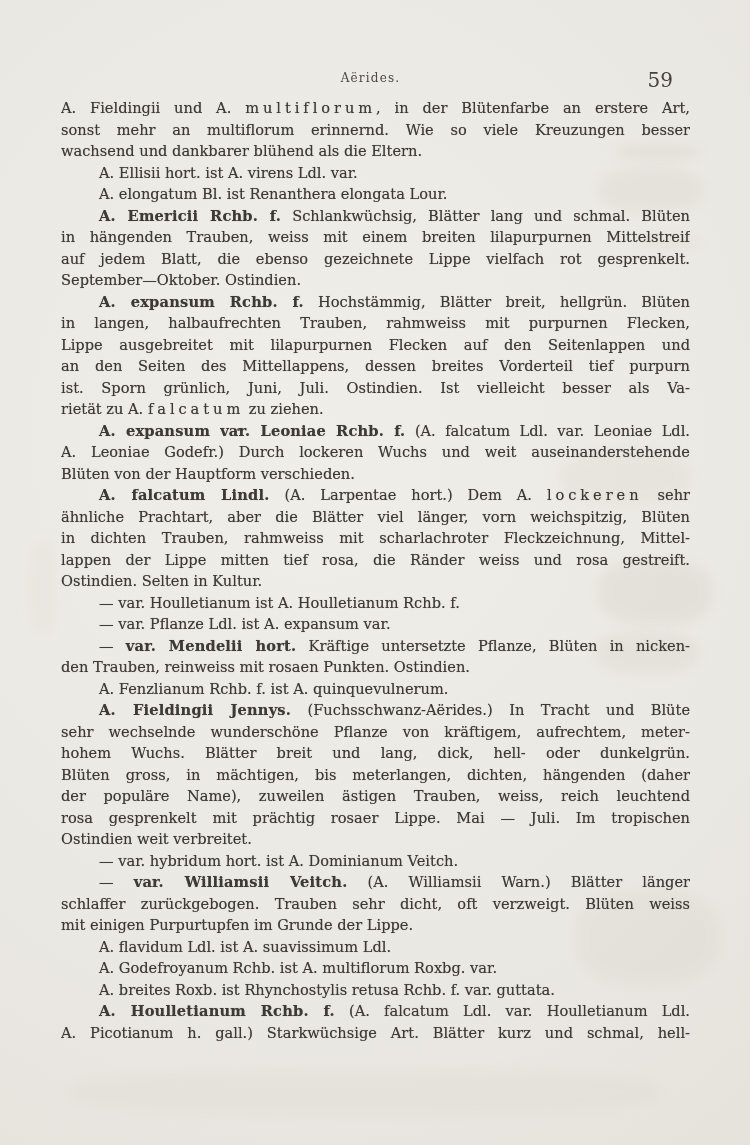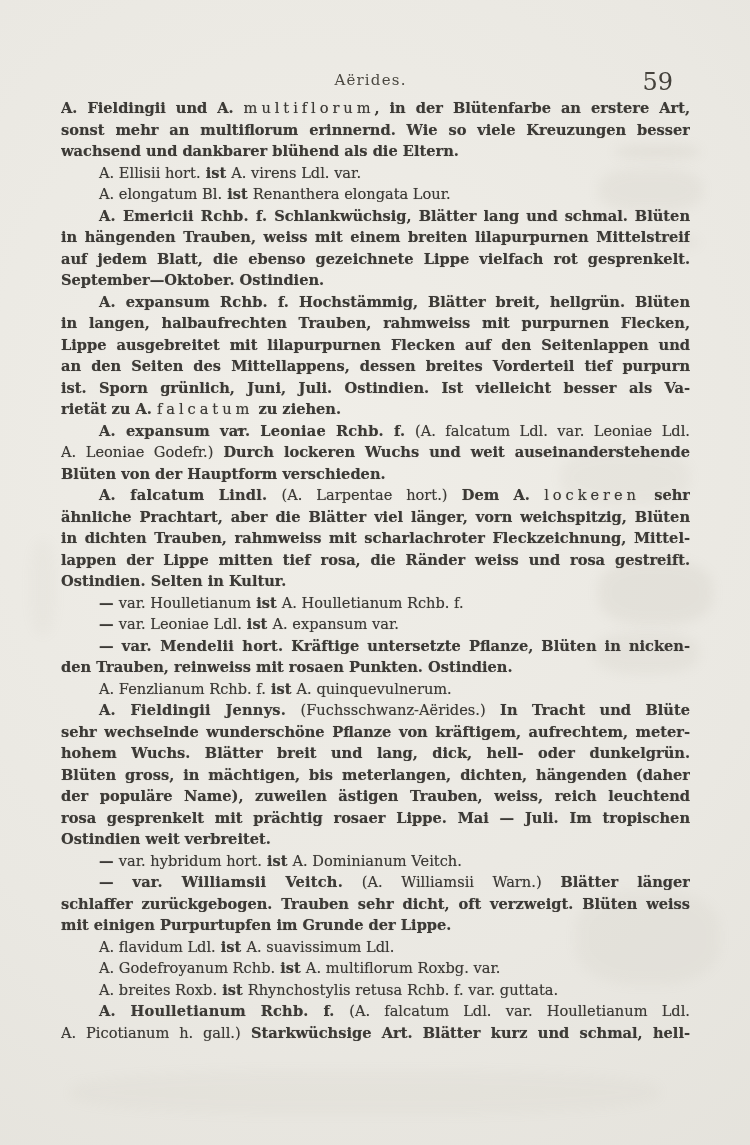--- a/index.html
+++ b/index.html
@@ -15,38 +15,38 @@
     color:#3c3a36;
   }
   
   .smudge{position:absolute;background:#a59f90;filter:blur(6px);border-radius:40%;}
   .speck{position:absolute;width:3px;height:3px;border-radius:50%;background:#4a463f;opacity:.8;filter:blur(.4px);}
   .running-head{
     position:absolute;left:61px;top:71px;width:629px;height:20px;
   }
   .head-title{
     position:absolute;left:0;right:10px;text-align:center;
-    font-size:15px;letter-spacing:1.2px;color:#4b4841;
+    font-size:12px;letter-spacing:1.2px;color:#4b4841;
   }
   .page-number{
     position:absolute;right:17px;top:-3px;
-    font-size:24px;color:#45423c;
+    font-size:20px;color:#45423c;
   }
   .text-block{
     position:absolute;left:61px;top:97px;width:629px;
     font-size:14.6px;color:#3c3a36;
     text-shadow:0 0 .7px rgba(66,62,56,.55);
   }
   .line{
     height:21.5px;line-height:21.5px;overflow:hidden;
     white-space:normal;text-align:left;
   }
   .line.j{text-align:justify;text-align-last:justify;}
   .line.ind{padding-left:38px;}
-  .s-n{font-style:normal;font-weight:bold;}
+  .s-n{font-style:normal;font-weight:normal;}
   .s-b{font-weight:bold;letter-spacing:.2px;margin-top:33px;}
   .s-i{}
   .s-sp{letter-spacing:.27em;}
 </style>
 </head>
 <body>
 
 <div class="page">
 
   <div class="smudge" style="left:615px;top:145px;width:85px;height:14px;opacity:.12;"></div>
@@ -83,21 +83,21 @@
       <div class="line"><span class="s-n">rietät zu A. </span><span class="s-sp">falcatum</span><span class="s-n"> zu ziehen.</span></div>
       <div class="line j ind"><span class="s-b">A. expansum var. Leoniae Rchb. f.</span><span class="s-n"> </span><span class="s-i">(A. falcatum Ldl. var. Leoniae Ldl.</span></div>
       <div class="line j"><span class="s-i">A. Leoniae Godefr.)</span><span class="s-n"> Durch lockeren Wuchs und weit auseinanderstehende</span></div>
       <div class="line"><span class="s-n">Blüten von der Hauptform verschieden.</span></div>
       <div class="line j ind"><span class="s-b">A. falcatum Lindl.</span><span class="s-n"> </span><span class="s-i">(A. Larpentae hort.)</span><span class="s-n"> Dem A. </span><span class="s-sp">lockeren</span><span class="s-n"> sehr</span></div>
       <div class="line j"><span class="s-n">ähnliche Prachtart, aber die Blätter viel länger, vorn weichspitzig, Blüten</span></div>
       <div class="line j"><span class="s-n">in dichten Trauben, rahmweiss mit scharlachroter Fleckzeichnung, Mittel-</span></div>
       <div class="line j"><span class="s-n">lappen der Lippe mitten tief rosa, die Ränder weiss und rosa gestreift.</span></div>
       <div class="line"><span class="s-n">Ostindien. Selten in Kultur.</span></div>
       <div class="line ind"><span class="s-n">— </span><span class="s-i">var. Houlletianum</span><span class="s-n"> ist </span><span class="s-i">A. Houlletianum Rchb. f.</span></div>
-      <div class="line ind"><span class="s-n">— </span><span class="s-i">var. Leoniae Ldl.</span><span class="s-n"> ist </span><span class="s-i">A. expansum var.</span></div>
+      <div class="line ind"><span class="s-n">— </span><span class="s-i">var. Pflanze Ldl.</span><span class="s-n"> ist </span><span class="s-i">A. expansum var.</span></div>
       <div class="line j ind"><span class="s-n">— </span><span class="s-b">var. Mendelii hort.</span><span class="s-n"> Kräftige untersetzte Pflanze, Blüten in nicken-</span></div>
       <div class="line"><span class="s-n">den Trauben, reinweiss mit rosaen Punkten. Ostindien.</span></div>
       <div class="line ind"><span class="s-i">A. Fenzlianum Rchb. f.</span><span class="s-n"> ist </span><span class="s-i">A. quinquevulnerum.</span></div>
       <div class="line j ind"><span class="s-b">A. Fieldingii Jennys.</span><span class="s-n"> </span><span class="s-i">(Fuchsschwanz-Aërides.)</span><span class="s-n"> In Tracht und Blüte</span></div>
       <div class="line j"><span class="s-n">sehr wechselnde wunderschöne Pflanze von kräftigem, aufrechtem, meter-</span></div>
       <div class="line j"><span class="s-n">hohem Wuchs. Blätter breit und lang, dick, hell- oder dunkelgrün.</span></div>
       <div class="line j"><span class="s-n">Blüten gross, in mächtigen, bis meterlangen, dichten, hängenden (daher</span></div>
       <div class="line j"><span class="s-n">der populäre Name), zuweilen ästigen Trauben, weiss, reich leuchtend</span></div>
       <div class="line j"><span class="s-n">rosa gesprenkelt mit prächtig rosaer Lippe. Mai — Juli. Im tropischen</span></div>
       <div class="line"><span class="s-n">Ostindien weit verbreitet.</span></div>

